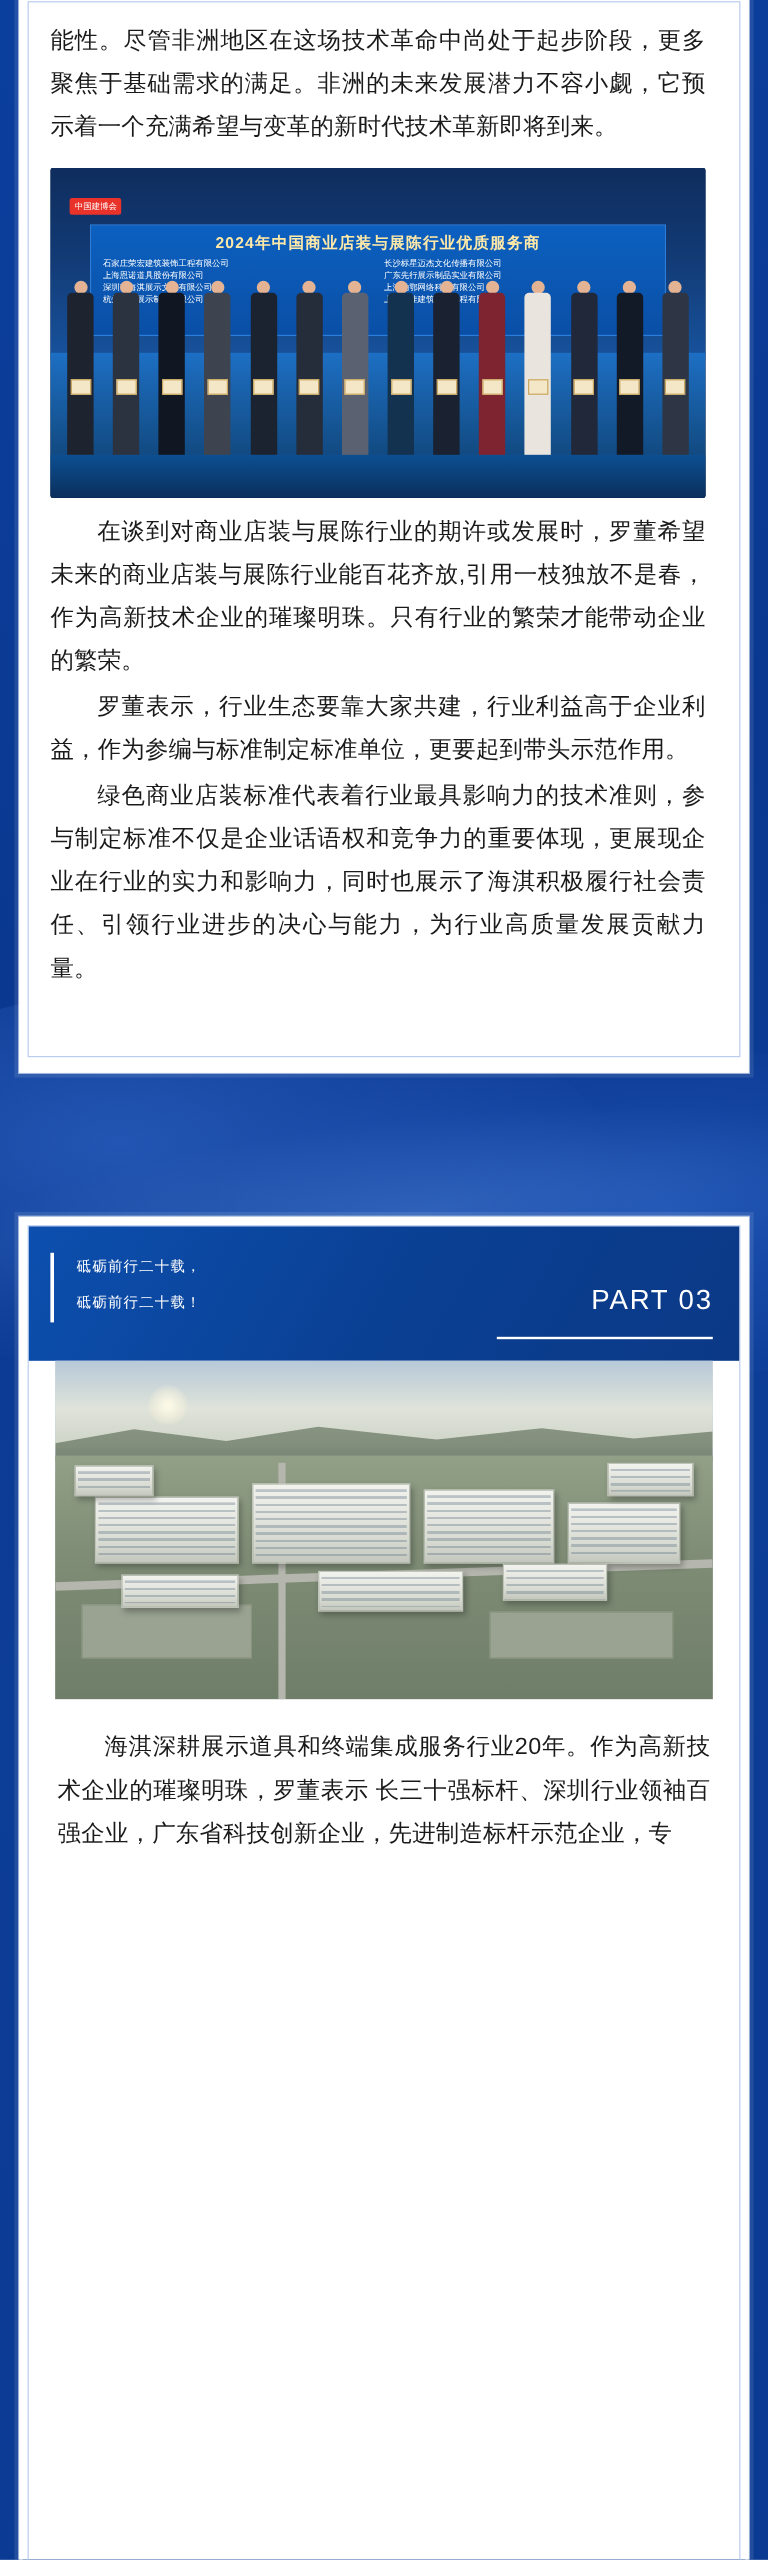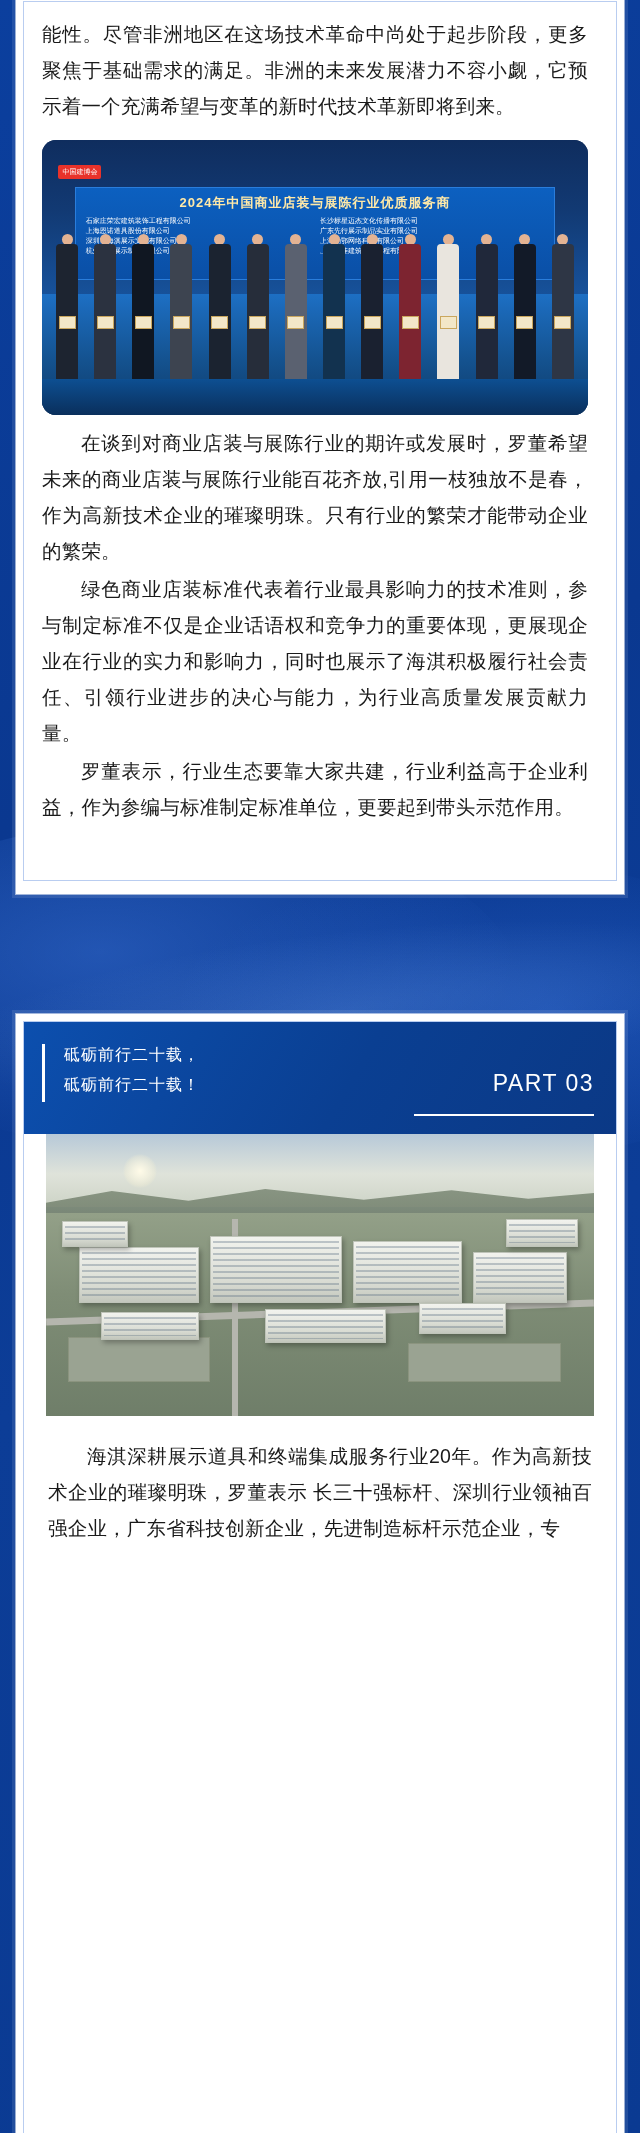--- a/index.html
+++ b/index.html
@@ -63,21 +63,21 @@
     letter-spacing: 0.2px;
   }
   p.indent { text-indent: 2em; }
   p.body-text + p.body-text { margin-top: 2px; }
 
   
   .photo {
     position: relative;
     overflow: hidden;
     margin: 16px 0 10px 0;
-    border-radius: 14px;
+    border-radius: 2px;
   }
   #award-photo { height: 275px; background: linear-gradient(#13305e, #0b1e3e); }
 
   .ph-wall {
     position: absolute; left: 0; top: 0; width: 100%; height: 58%;
     background: linear-gradient(180deg, #0f2d5e 0%, #123a74 45%, #17539d 100%);
   }
   .ph-banner {
     position: absolute; left: 6%; top: 17%; width: 88%; height: 34%;
     background: linear-gradient(180deg, #0c60c0 0%, #0a4fa6 100%);
@@ -141,21 +141,21 @@
     height: 112px;
     background: linear-gradient(120deg, #0c4fae 0%, #0a3f92 55%, #0b3986 100%);
     padding: 18px 22px 0 26px;
   }
   .c2-head .bar {
     position: absolute; left: 18px; top: 22px; width: 3px; height: 58px;
     background: #ffffff;
   }
   .slogan {
     color: #ffffff;
-    font-size: 16px;
+    font-size: 12px;
     line-height: 30px;
     margin-left: 14px;
     letter-spacing: 1px;
   }
   .part-label {
     position: absolute; right: 22px; top: 48px;
     color: #ffffff; font-size: 23px; font-weight: normal; letter-spacing: 1.5px;
   }
   .part-rule {
     position: absolute; right: 22px; top: 92px; width: 180px; height: 2px;
@@ -291,22 +291,22 @@
         <div class="person">
             <span class="head"></span>
             <span class="torso" style="background:#2e3645"></span>
             <span class="cert"></span>
           </div>
       </div>
       <div class="ph-floor"></div>
     </figure>
 
     <p class="body-text indent">在谈到对商业店装与展陈行业的期许或发展时，罗董希望未来的商业店装与展陈行业能百花齐放,引用一枝独放不是春，作为高新技术企业的璀璨明珠。只有行业的繁荣才能带动企业的繁荣。</p>
+    <p class="body-text indent">罗董表示，行业生态要靠大家共建，行业利益高于企业利益，作为参编与标准制定标准单位，更要起到带头示范作用。</p>
     <p class="body-text indent">绿色商业店装标准代表着行业最具影响力的技术准则，参与制定标准不仅是企业话语权和竞争力的重要体现，更展现企业在行业的实力和影响力，同时也展示了海淇积极履行社会责任、引领行业进步的决心与能力，为行业高质量发展贡献力量。</p>
-    <p class="body-text indent">罗董表示，行业生态要靠大家共建，行业利益高于企业利益，作为参编与标准制定标准单位，更要起到带头示范作用。</p>
 
   </div>
 </section>
 
 <section class="card" id="card2">
   <div class="card-inner">
 
     <div class="c2-head">
       <div class="bar"></div>
       <div class="slogan">砥砺前行二十载，</div>

